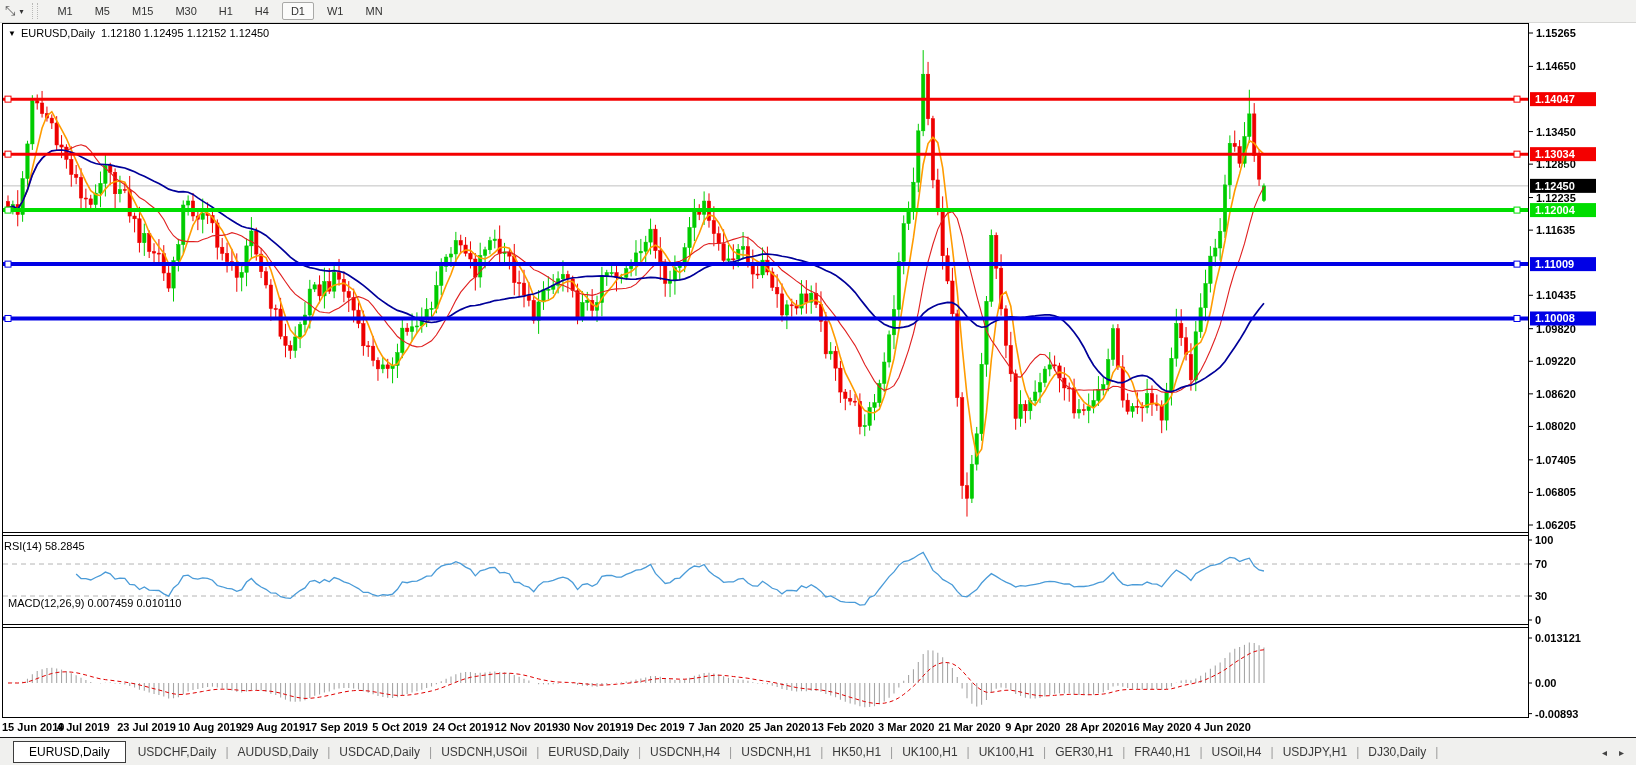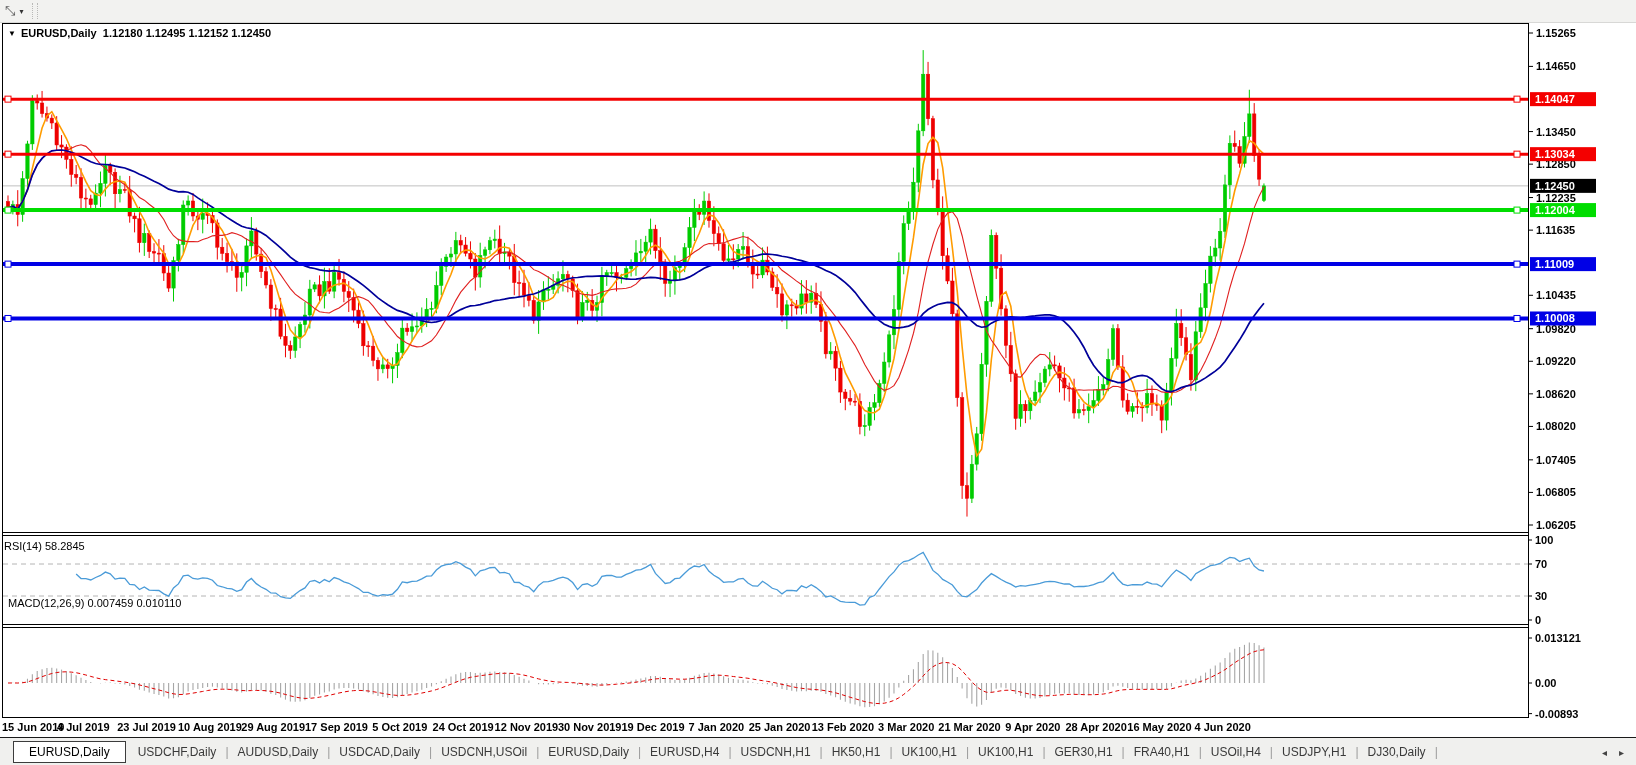--- a/index.html
+++ b/index.html
@@ -14,21 +14,21 @@
     font-size:11px;color:#333;
   }
   .tool-icon{margin:0 5px 0 5px;display:flex;align-items:center;gap:4px;color:#555;font-size:13px;cursor:default}
   .tool-icon .caret{font-size:8px;color:#333}
   .grip{width:4px;height:16px;border-left:1px dotted #b9b9b7;border-right:1px dotted #b9b9b7;margin:0 8px 0 4px}
   #tf-buttons{display:flex;align-items:center}
   .tf-btn{padding:2px 8px;margin:0 2px;border:1px solid transparent;border-radius:2px;color:#333;cursor:default}
   .tf-btn.active{background:#fbfbfa;border-color:#a9a9a7}
   
   .overlay{position:absolute;z-index:4;font-size:11px;color:#000;white-space:nowrap}
-  #main-title{left:8px;top:27px;font-weight:bold}
+  #main-title{left:8px;top:27px;font-weight:normal}
   #main-title .arrow{font-size:8px;margin-right:5px;vertical-align:1px}
   #rsi-label{left:4px;top:540px}
   #macd-label{left:8px;top:597px}
   
   #chart-svg{position:absolute;left:0;top:0;z-index:1}
   
   #tabbar{
     position:absolute;left:0;top:737px;width:100%;height:28px;background:#f0f0ee;
     border-top:1px solid #1a1a1a;display:flex;align-items:center;z-index:6;
     font-size:12px;color:#3a3a3a;
@@ -44,20 +44,31 @@
 <body>
 
 <div id="app">
 
   <div id="toolbar">
     <div class="tool-icon">
       <span>⤡</span>
       <span class="caret">▾</span>
     </div>
     <div class="grip"></div>
+    <div id="tf-buttons">
+        <div class="tf-btn">M1</div>
+        <div class="tf-btn">M5</div>
+        <div class="tf-btn">M15</div>
+        <div class="tf-btn">M30</div>
+        <div class="tf-btn">H1</div>
+        <div class="tf-btn">H4</div>
+        <div class="tf-btn active">D1</div>
+        <div class="tf-btn">W1</div>
+        <div class="tf-btn">MN</div>
+      </div>
   </div>
 
   <svg id="chart-svg" width="1636" height="765">
       <line x1="3" y1="185.8675496688736" x2="1528" y2="185.8675496688736" stroke="#c0c0c0" stroke-width="1"></line>
       <g>
         <line x1="8" y1="195.43476422857162" x2="8" y2="212.06769772074875" stroke="#ee0000" stroke-width="1"></line>
         <rect x="6.3" y="201.4968821886286" width="3.4" height="6.516556291391225" fill="#ee0000" stroke="#ee0000" stroke-width="0.5"></rect>
         <line x1="12.868" y1="200.61690822001265" x2="12.868" y2="214.3870805958023" stroke="#00cc00" stroke-width="1"></line>
         <rect x="11.168000000000001" y="204.51419543135125" width="3.4" height="3.499243048668575" fill="#00cc00" stroke="#00cc00" stroke-width="0.5"></rect>
         <line x1="17.736" y1="190.14099308183006" x2="17.736" y2="226.30275104467879" stroke="#ee0000" stroke-width="1"></line>
@@ -986,21 +997,21 @@
         <div class="tab">USDCHF,Daily</div>
         <span class="tab-sep">|</span>
         <div class="tab">AUDUSD,Daily</div>
         <span class="tab-sep">|</span>
         <div class="tab">USDCAD,Daily</div>
         <span class="tab-sep">|</span>
         <div class="tab">USDCNH,USOil</div>
         <span class="tab-sep">|</span>
         <div class="tab">EURUSD,Daily</div>
         <span class="tab-sep">|</span>
-        <div class="tab">EURUSD,H4</div>
+        <div class="tab">USDCNH,H4</div>
         <span class="tab-sep">|</span>
         <div class="tab">USDCNH,H1</div>
         <span class="tab-sep">|</span>
         <div class="tab">HK50,H1</div>
         <span class="tab-sep">|</span>
         <div class="tab">UK100,H1</div>
         <span class="tab-sep">|</span>
         <div class="tab">UK100,H1</div>
         <span class="tab-sep">|</span>
         <div class="tab">GER30,H1</div>

